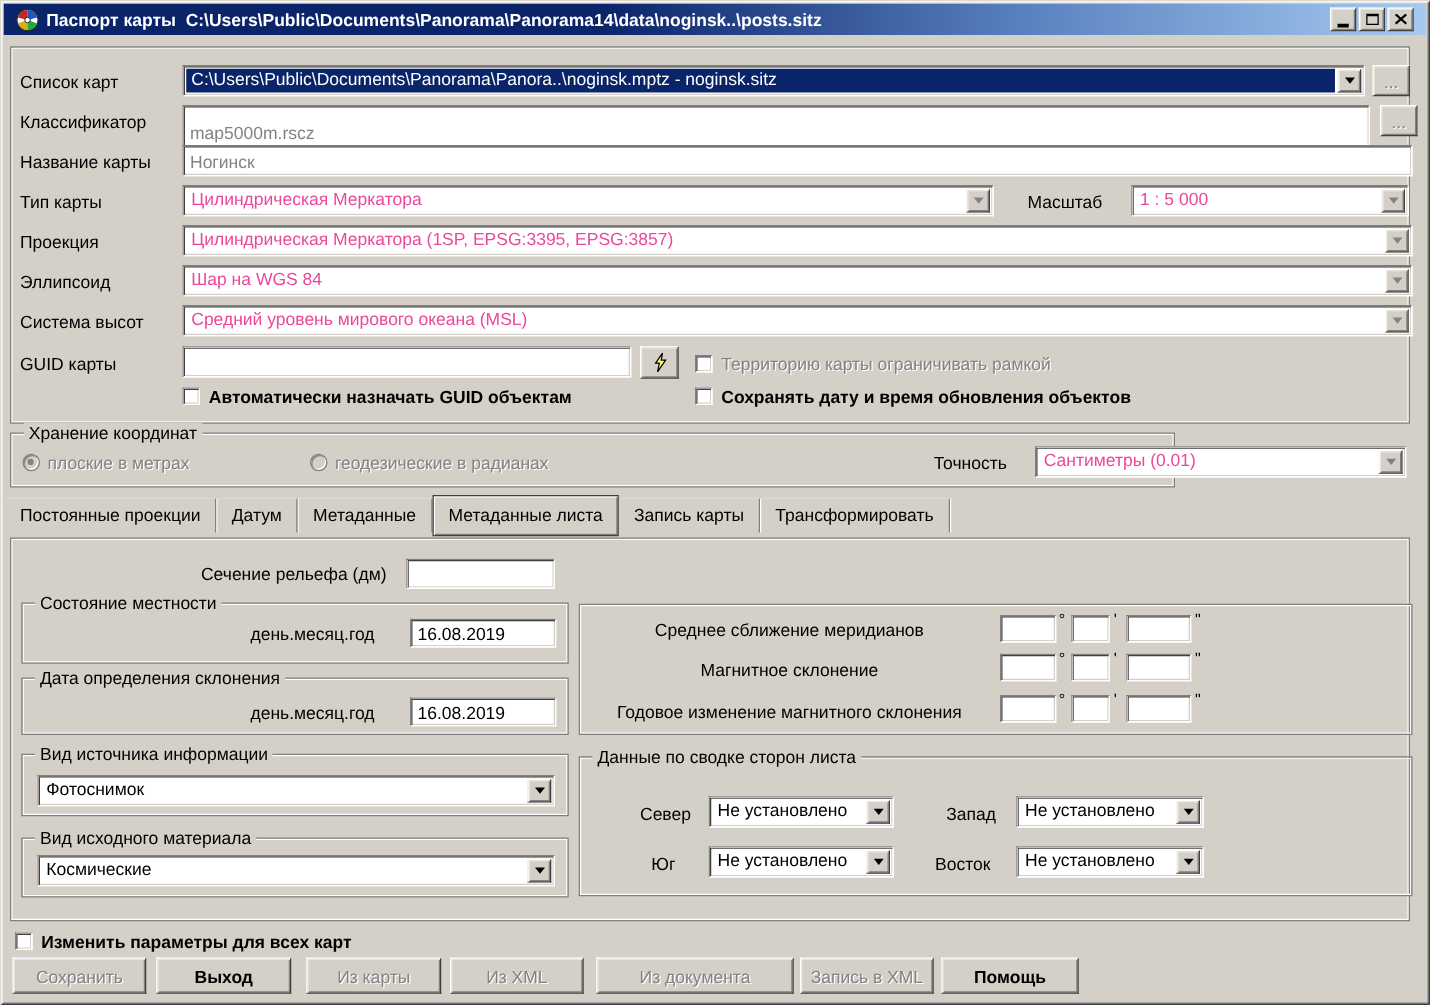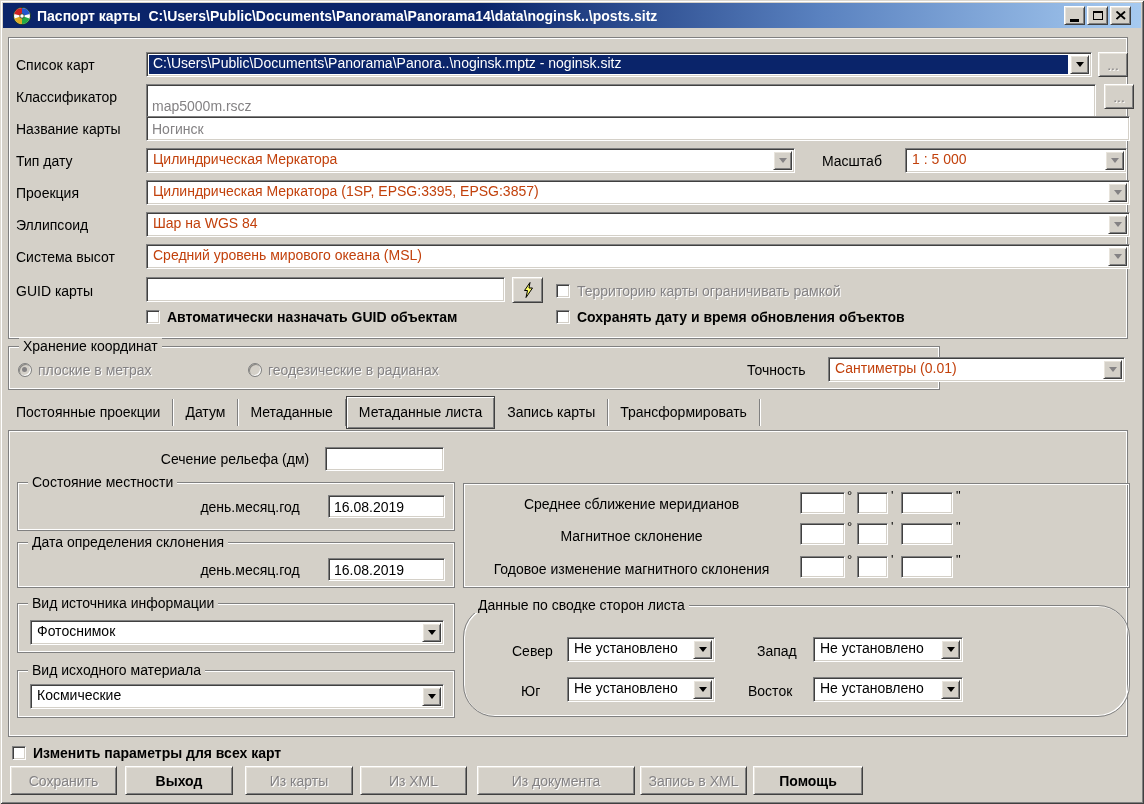--- a/index.html
+++ b/index.html
@@ -32,21 +32,21 @@
   .lbl.disabled { color:#848284; text-shadow:1px 1px 0 #fff; }
   .tfield { position:absolute; background:#fff; border:1px solid; border-color:#808080 #fff #fff #808080;
     box-shadow: inset 1px 1px 0 #404040, inset -1px -1px 0 #d4d0c8; }
   .tfield input { width:100%; height:100%; border:0; outline:0; background:transparent; font:inherit; padding:0 5px; color:#000; }
   .tfield.graytext input { color:#848284; }
   .combo { position:absolute; display:flex; align-items:stretch; background:#fff;
     border:1px solid; border-color:#808080 #fff #fff #808080;
     box-shadow: inset 1px 1px 0 #404040, inset -1px -1px 0 #d4d0c8; }
   .combo-text { flex:1; margin:2px 0 2px 2px; padding:1px 4px; white-space:nowrap; overflow:hidden; line-height:15px; }
   .combo.selected .combo-text { background:#0a246a; color:#fff; }
-  .combo.disabled .combo-text { color:#c2410c; }
+  .combo.disabled .combo-text { color:#ec4899; }
   .combo-btn { width:19px; margin:2px; display:flex; align-items:center; justify-content:center; flex:none; }
   .arrow-down { width:0; height:0; border-left:4px solid transparent; border-right:4px solid transparent; border-top:5px solid #000; }
   .combo.disabled .arrow-down { border-top-color:#848284; }
   .checkbox { position:absolute; width:14px; height:14px; background:#fff; border:1px solid;
     border-color:#808080 #fff #fff #808080; box-shadow: inset 1px 1px 0 #404040, inset -1px -1px 0 #d4d0c8; }
   .radio { position:absolute; width:14px; height:14px; border-radius:50%; background:#d4d0c8;
     border:1px solid #808080; box-shadow: inset 1px 1px 0 rgba(64,64,64,.5), inset -1px -1px 0 #fff; }
   .radio.checked::after { content:""; position:absolute; left:3px; top:3px; width:5px; height:5px; border-radius:50%; background:#848284; }
   .tabbar { position:absolute; left:4px; top:397px; display:flex; align-items:center; height:30px; }
   .tab { padding:5px 12px 6px; border-right:1px solid #808080; box-shadow:1px 0 0 #fff; white-space:nowrap; cursor:default; }
@@ -106,21 +106,21 @@
   <div class="tfield graytext" style="left:146px;top:84px;width:950px;height:43px;">
     <input readonly="" value="map5000m.rscz" style="">
   </div>
   <div class="pushbtn btn3d disabled" style="left:1104px;top:84px;width:30px;height:25px;">...</div>
 
   <span class="lbl" style="left:16px;top:121px;">Название карты</span>
   <div class="tfield graytext" style="left:146px;top:116px;width:984px;height:25px;">
     <input readonly="" value="Ногинск" style="">
   </div>
 
-  <span class="lbl" style="left:16px;top:153px;">Тип дату</span>
+  <span class="lbl" style="left:16px;top:153px;">Тип карты</span>
   <div class="combo disabled" style="left:146px;top:148px;width:649px;height:25px;">
     <span class="combo-text">Цилиндрическая Меркатора</span>
     <span class="combo-btn btn3d">
         <span class="arrow-down"></span>
       </span>
   </div>
   <span class="lbl" style="left:822px;top:153px;">Масштаб</span>
   <div class="combo disabled" style="left:905px;top:148px;width:222px;height:25px;">
     <span class="combo-text">1 : 5 000</span>
     <span class="combo-btn btn3d">
@@ -257,21 +257,21 @@
   <div class="etched" style="left:17px;top:670px;width:438px;height:48px;">
     <span class="legend">Вид исходного материала</span>
   </div>
   <div class="combo" style="left:30px;top:684px;width:414px;height:25px;">
     <span class="combo-text">Космические</span>
     <span class="combo-btn btn3d">
         <span class="arrow-down"></span>
       </span>
   </div>
 
-  <div class="etched" style="left:463px;top:605px;width:667px;height:112px;border-radius:32px;">
+  <div class="etched" style="left:463px;top:605px;width:667px;height:112px;">
     <span class="legend">Данные по сводке сторон листа</span>
   </div>
   <span class="lbl" style="left:512px;top:643px;">Север</span>
   <div class="combo" style="left:567px;top:637px;width:148px;height:25px;">
     <span class="combo-text">Не установлено</span>
     <span class="combo-btn btn3d">
         <span class="arrow-down"></span>
       </span>
   </div>
   <span class="lbl" style="left:757px;top:643px;">Запад</span>

